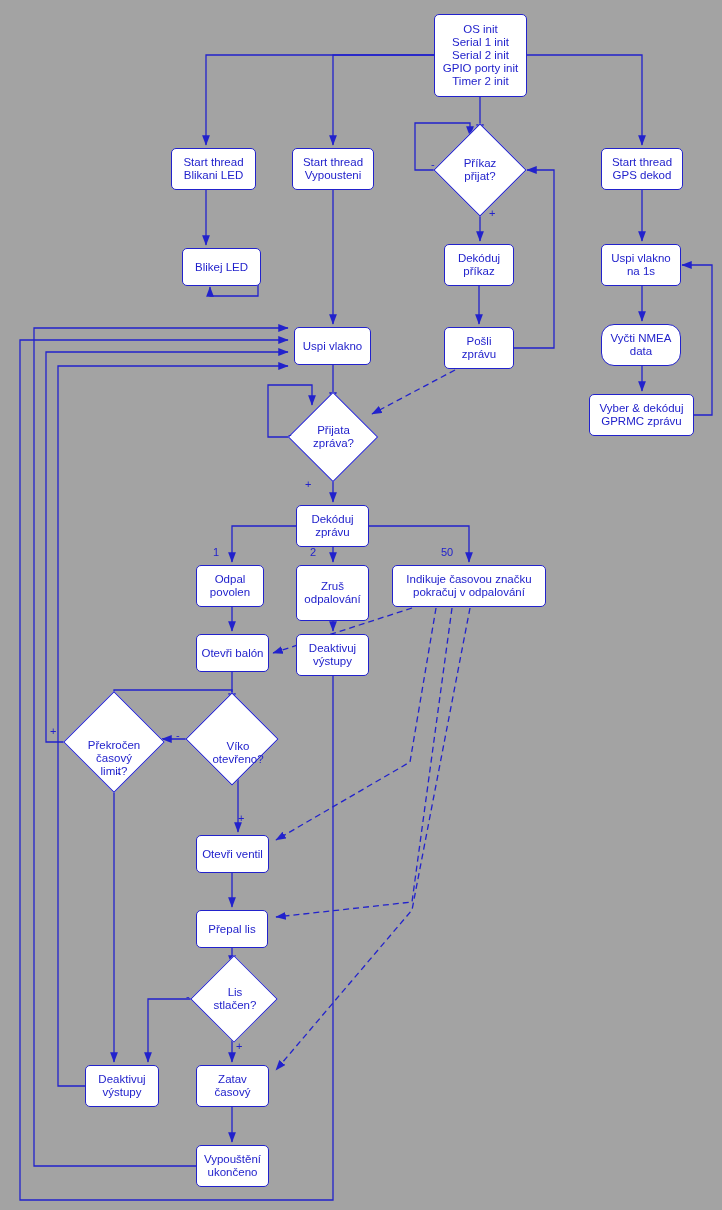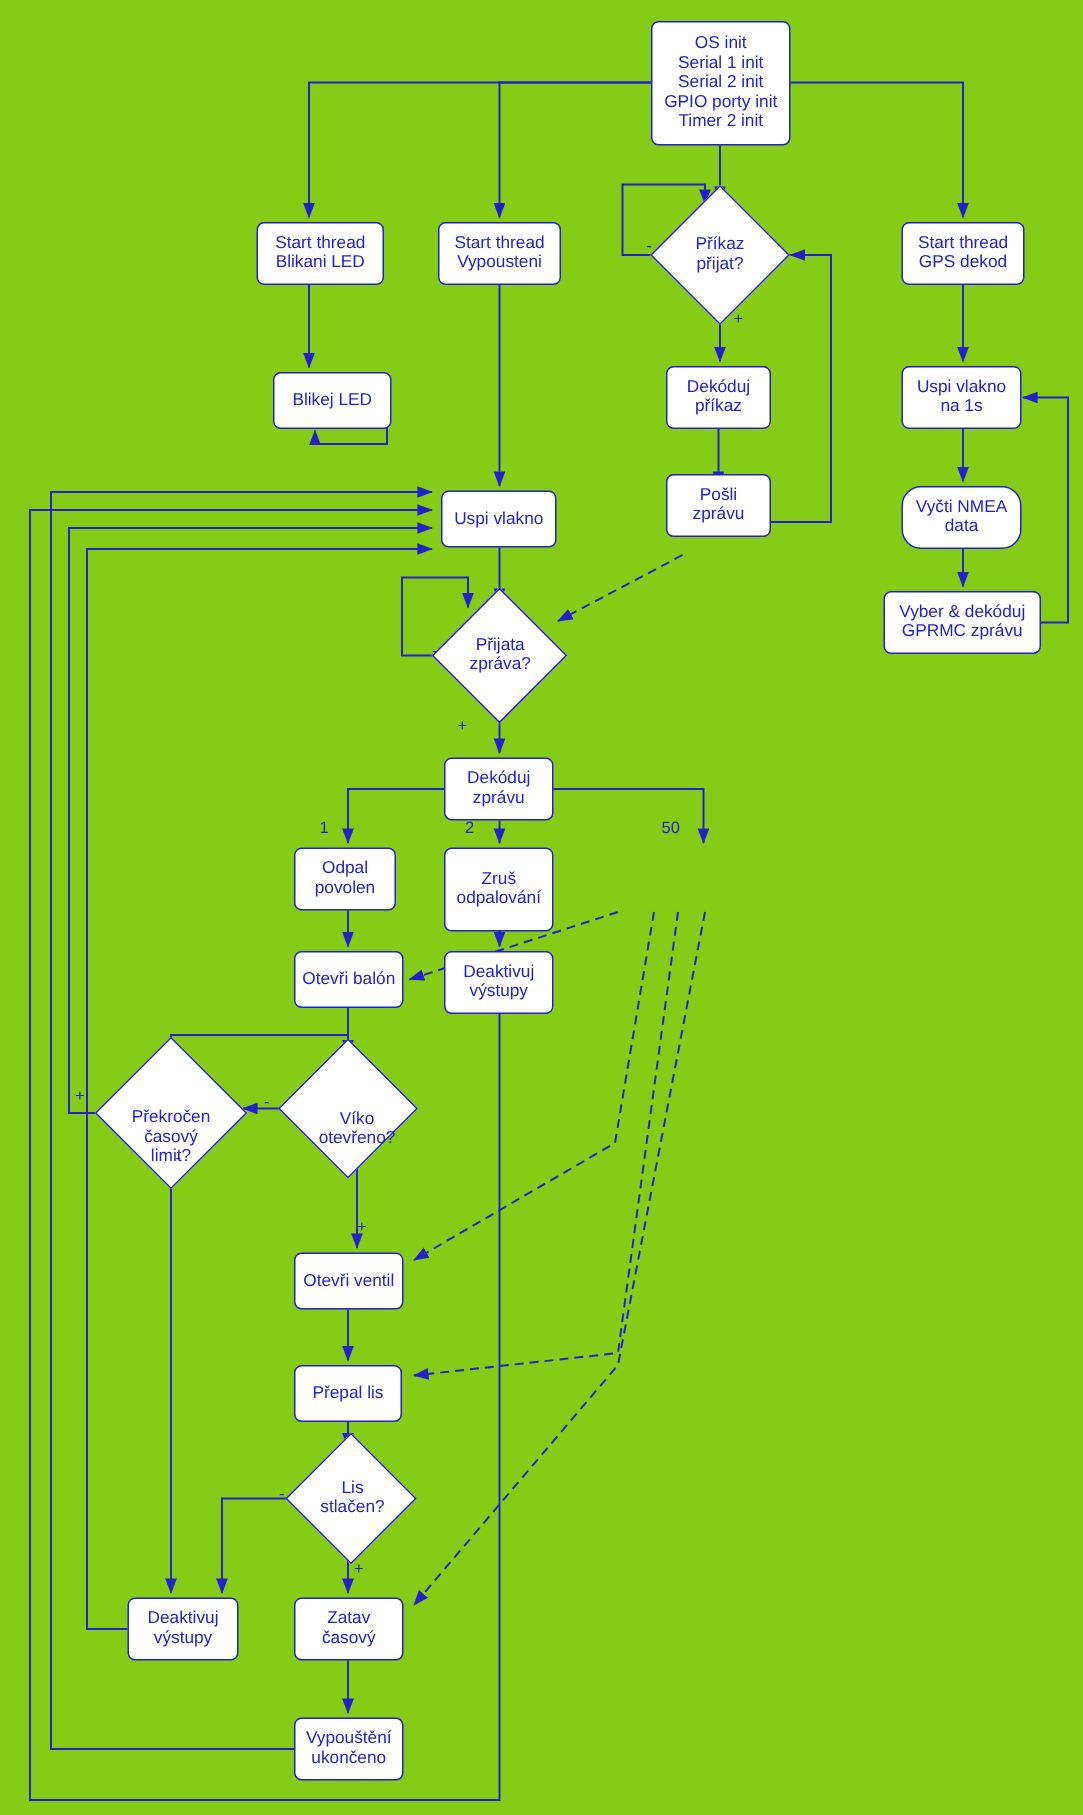--- a/index.html
+++ b/index.html
@@ -4,21 +4,21 @@
 <style>
   html, body {
     margin: 0;
     padding: 0;
     background: #ffffff;
   }
   #canvas {
     position: relative;
     width: 722px;
     height: 1210px;
-    background: #84cc16;
+    background: #a3a3a3;
     font-family: "Liberation Sans", sans-serif;
     overflow: hidden;
   }
   svg.wires {
     position: absolute;
     left: 0;
     top: 0;
     width: 722px;
     height: 1210px;
     pointer-events: none;
@@ -165,38 +165,40 @@
 
   <div class="diamond" style="left:447px; top:137px; width:66px; height:66px;"></div>
   <div class="node diamond-label" style="left:434px; top:153px; width:92px; height:34px;">Příkaz
 přijat?</div>
 
   <div class="node box" style="left:182px; top:248px; width:79px; height:38px;">Blikej LED</div>
   <div class="node box" style="left:444px; top:244px; width:70px; height:42px;">Dekóduj
 příkaz</div>
   <div class="node box" style="left:601px; top:244px; width:80px; height:42px;">Uspi vlakno
 na 1s</div>
-  <div class="node box" style="left:444px; top:316px; width:70px; height:42px;">Pošli
+  <div class="node box" style="left:444px; top:327px; width:70px; height:42px;">Pošli
 zprávu</div>
   <div class="node box" style="left:294px; top:327px; width:77px; height:38px;">Uspi vlakno</div>
   <div class="node box" style="left:601px; top:324px; width:80px; height:42px;border-radius:13px;">Vyčti NMEA
 data</div>
 
   <div class="diamond" style="left:301px; top:405px; width:64px; height:64px;"></div>
   <div class="node diamond-label" style="left:291px; top:420px; width:85px; height:34px;">Přijata
 zpráva?</div>
 
   <div class="node box" style="left:589px; top:394px; width:105px; height:42px;">Vyber &amp; dekóduj
 GPRMC zprávu</div>
   <div class="node box" style="left:296px; top:505px; width:73px; height:42px;">Dekóduj
 zprávu</div>
   <div class="node box" style="left:196px; top:565px; width:68px; height:42px;">Odpal
 povolen</div>
   <div class="node box" style="left:296px; top:565px; width:73px; height:56px;">Zruš
 odpalování</div>
+  <div class="node box" style="left:392px; top:565px; width:154px; height:42px;">Indikuje časovou značku
+pokračuj v odpalování</div>
   <div class="node box" style="left:196px; top:634px; width:73px; height:38px;">Otevři balón</div>
   <div class="node box" style="left:296px; top:634px; width:73px; height:42px;">Deaktivuj
 výstupy</div>
 
   <div class="diamond" style="left:199px; top:706px; width:66px; height:66px;"></div>
   <div class="node diamond-label" style="left:196px; top:736px; width:84px; height:34px;">Víko
 otevřeno?</div>
 
   <div class="diamond" style="left:78px; top:706px; width:72px; height:72px;"></div>
   <div class="node diamond-label" style="left:66px; top:736px; width:96px; height:44px;">Překročen

